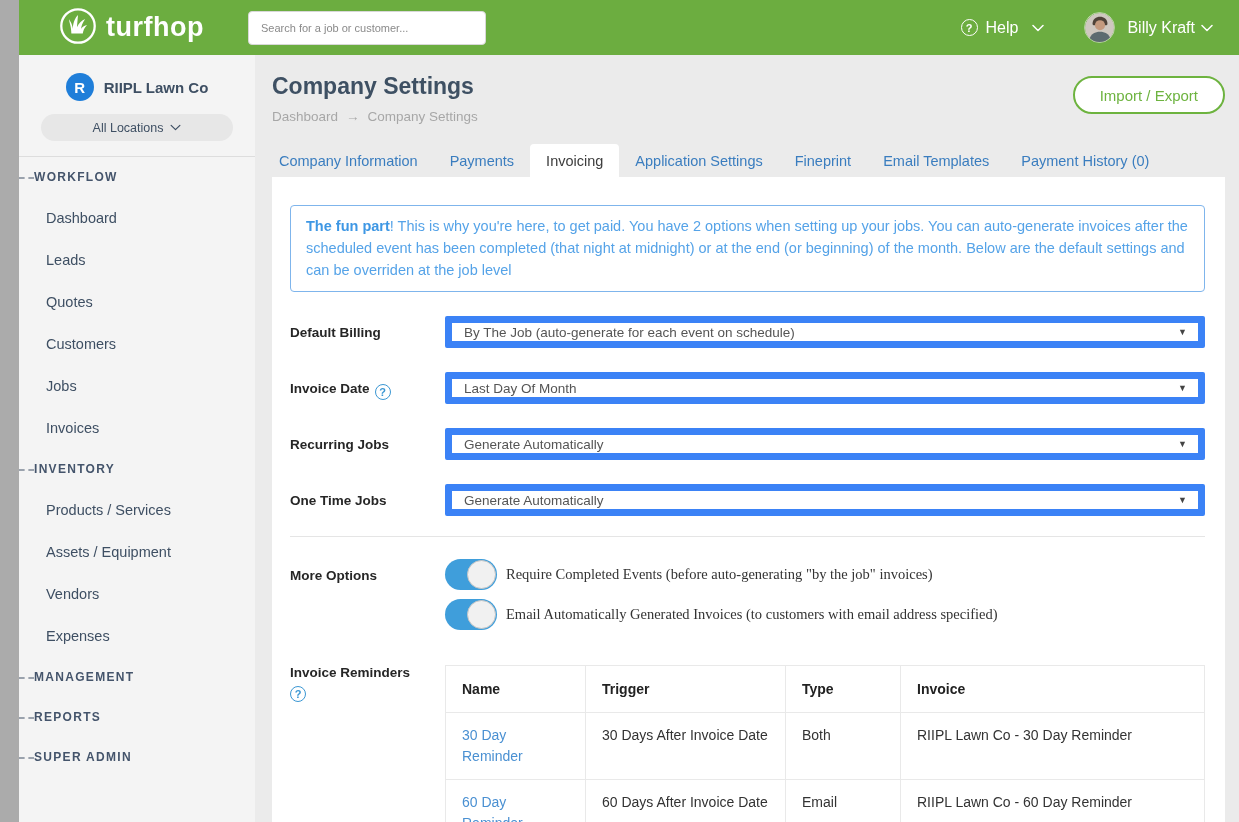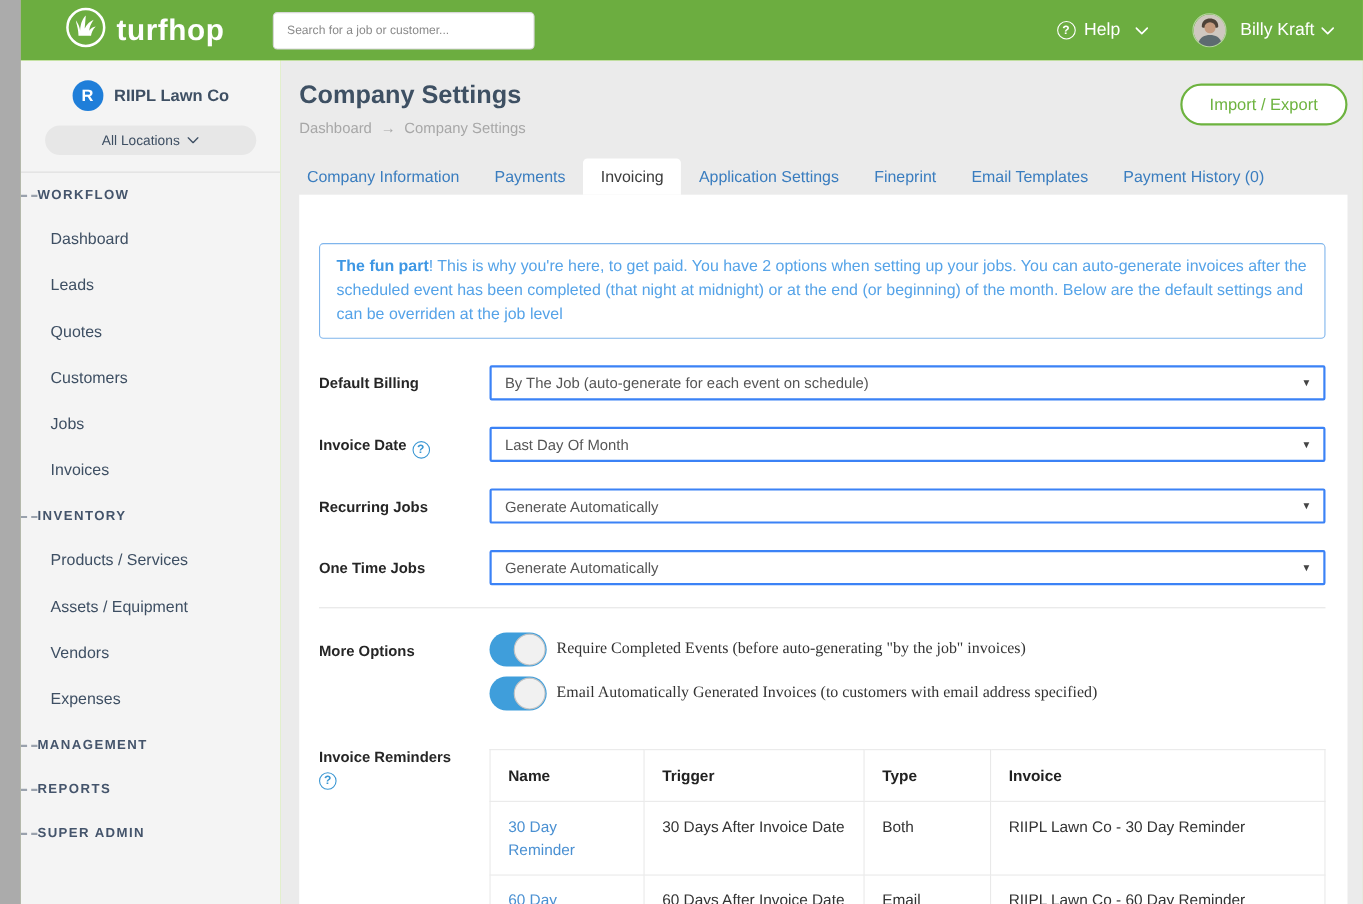--- a/index.html
+++ b/index.html
@@ -39,29 +39,29 @@
   .page-head { padding:18px 0 0 17px; }
   .page-title { font-size:23px; font-weight:bold; color:#3e5063; }
   .breadcrumb { margin-top:9px; font-size:13.5px; color:#a7a7a7; display:flex; gap:8px; align-items:center; }
   .crumb { cursor:pointer; }
   .import-btn { position:absolute; top:21px; right:24px; height:38px; padding:0 25px; border:2px solid #6db33f; border-radius:20px; background:#fff; color:#6db33f; font-size:15px; font-family:"Liberation Sans", sans-serif; cursor:pointer; }
 
   .tabs { display:flex; margin:20px 0 0 8px; }
   .tab { padding:0 16px; height:33px; display:flex; align-items:center; font-size:14.5px; color:#3a7dbf; cursor:pointer; white-space:nowrap; }
   .tab.active { background:#fff; border-radius:4px 4px 0 0; color:#3c3c3c; }
 
-  .panel { background:#fff; margin:0 24px 0 17px; flex:1; padding:44px 20px 0 18px; overflow:hidden; }
+  .panel { background:#fff; margin:0 24px 0 17px; flex:1; padding:28px 20px 0 18px; overflow:hidden; }
 
   .info-box { border:1px solid #7fb5ec; border-radius:4px; padding:10px 15px; font-size:14.5px; line-height:1.5; color:#55a3e8; }
   .info-lead { font-weight:bold; color:#3e97e4; }
 
   .form-row { display:flex; margin-top:24px; }
   .form-row.first { }
   .f-label { width:155px; flex-shrink:0; font-size:13.5px; font-weight:bold; color:#262626; padding-top:9px; }
-  .select { flex:1; height:32px; border:2px solid #3b82f6; border-radius:2px; display:flex; align-items:center; padding:0 12px; font-size:13.5px; color:#555; position:relative; cursor:pointer; background:#fff; }
+  .select { flex:1; height:32px; border:7px solid #3b82f6; border-radius:2px; display:flex; align-items:center; padding:0 12px; font-size:13.5px; color:#555; position:relative; cursor:pointer; background:#fff; }
   .select .arrow { position:absolute; right:11px; top:50%; transform:translateY(-50%); font-size:9px; color:#444; }
   .q-icon { display:inline-flex; align-items:center; justify-content:center; width:16px; height:16px; border:1px solid #3b97d3; border-radius:50%; color:#3b97d3; font-size:11px; font-weight:bold; margin-left:5px; vertical-align:-3px; cursor:pointer; }
 
   .hr { border-top:1px solid #e5e5e5; margin-top:20px; }
 
   .opts-row { display:flex; margin-top:22px; }
   .toggles { flex:1; }
   .toggle-line { display:flex; align-items:center; margin-bottom:9px;font-family:Liberation Serif, serif; }
   .toggle { position:relative; width:52px; height:31px; border-radius:16px; background:#3f9edb; flex-shrink:0; cursor:pointer; }
   .toggle .knob { position:absolute; top:1px; right:1px; width:29px; height:29px; border-radius:50%; background:#f1f1f1; border:1px solid #c4c4c4; }

